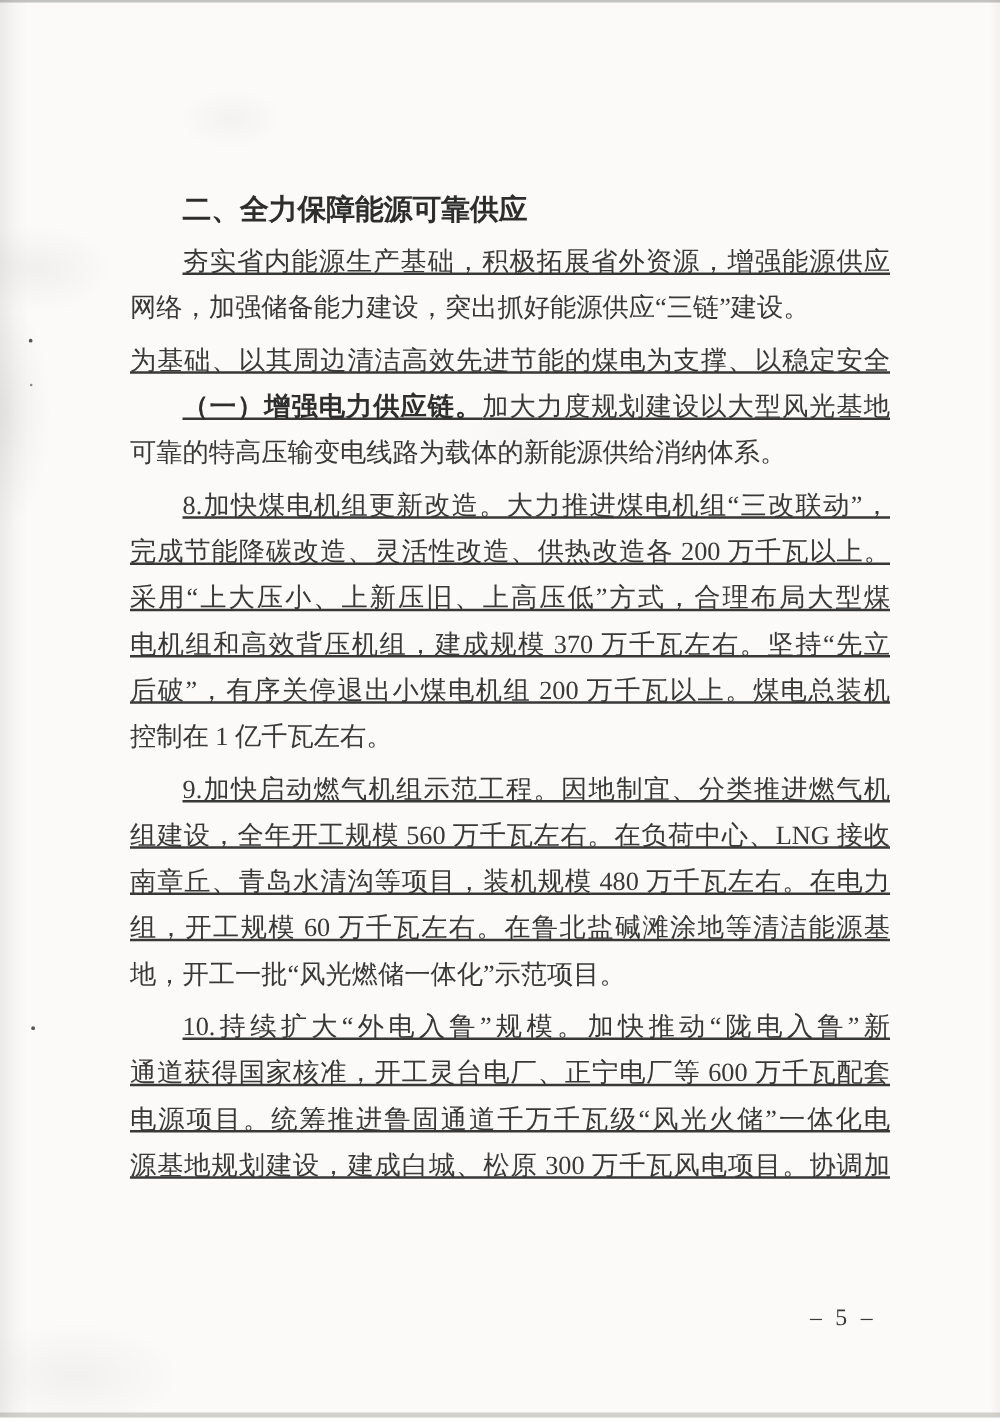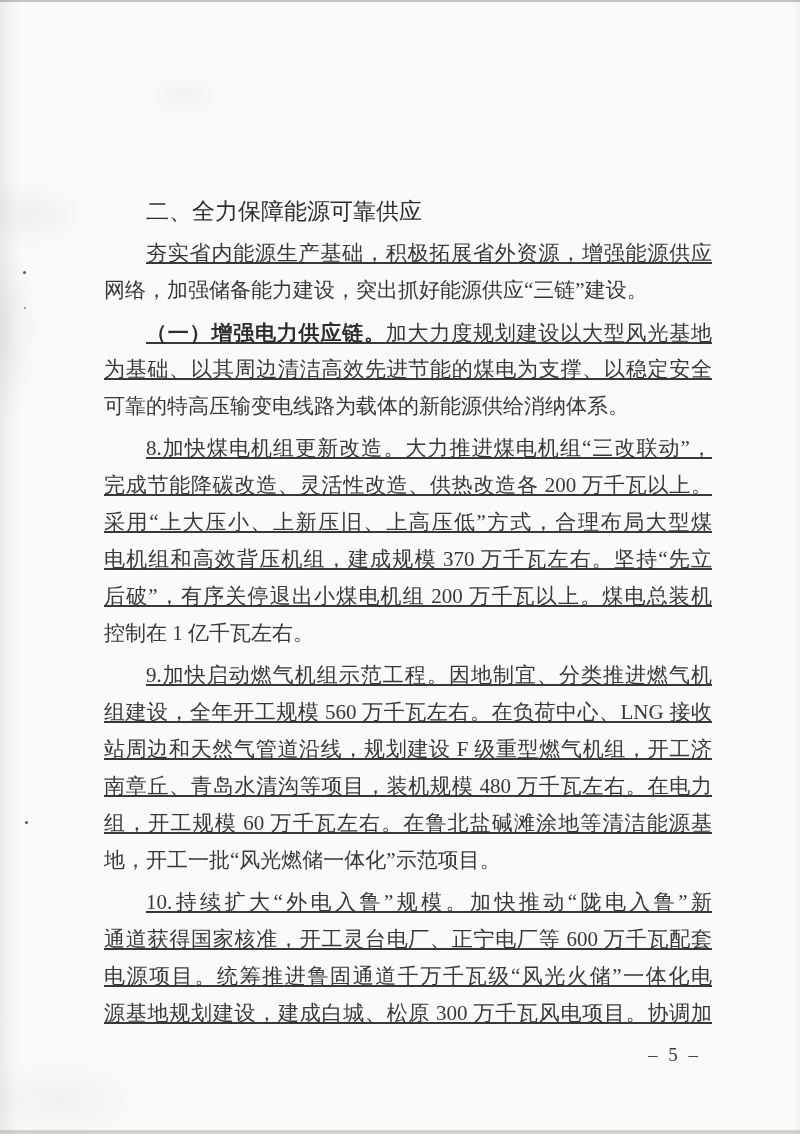--- a/index.html
+++ b/index.html
@@ -40,25 +40,24 @@
     line-height:37px;
     height:37px;
     text-align:justify;
     white-space:normal;
   }
   .line.full{text-align-last:justify;text-decoration:underline;}
   .line.end{text-align-last:left;}
   .line.indent{padding-left:42px;}
   .heading{
     font-family:"Liberation Sans", sans-serif;
-    font-weight:400;
+    font-weight:700;
     font-size:23px;
     color:#2d2d2d;
     margin-bottom:4px;
-    margin-top:44px;
   }
   .para{margin-top:5px;}
   .bold-lead{
     font-family:"Liberation Sans", sans-serif;
     font-weight:700;
     color:#2e2e2e;
   }
   .page-number{
     position:absolute;
     left:648px;top:1044px;
@@ -81,38 +80,37 @@
   <div class="content">
 
     <div class="line heading indent">二、全力保障能源可靠供应</div>
 
     <div class="para">
       <div class="line indent full">夯实省内能源生产基础，积极拓展省外资源，增强能源供应</div>
       <div class="line end">网络，加强储备能力建设，突出抓好能源供应“三链”建设。</div>
     </div>
 
     <div class="para">
+      <div class="line full">为基础、以其周边清洁高效先进节能的煤电为支撑、以稳定安全</div>
       <div class="line indent full"><span class="bold-lead">（一）增强电力供应链。</span><span>加大力度规划建设以大型风光基地</span></div>
-      <div class="line full">为基础、以其周边清洁高效先进节能的煤电为支撑、以稳定安全</div>
       <div class="line end">可靠的特高压输变电线路为载体的新能源供给消纳体系。</div>
     </div>
 
     <div class="para">
       <div class="line indent full">8.加快煤电机组更新改造。大力推进煤电机组“三改联动”，</div>
       <div class="line full">完成节能降碳改造、灵活性改造、供热改造各 200 万千瓦以上。</div>
       <div class="line full">采用“上大压小、上新压旧、上高压低”方式，合理布局大型煤</div>
       <div class="line full">电机组和高效背压机组，建成规模 370 万千瓦左右。坚持“先立</div>
       <div class="line full">后破”，有序关停退出小煤电机组 200 万千瓦以上。煤电总装机</div>
       <div class="line end">控制在 1 亿千瓦左右。</div>
     </div>
 
     <div class="para">
       <div class="line indent full">9.加快启动燃气机组示范工程。因地制宜、分类推进燃气机</div>
       <div class="line full">组建设，全年开工规模 560 万千瓦左右。在负荷中心、LNG 接收</div>
-      <div class="line full">站周边和天然气管道沿线，规划建设 F 级重型燃气机组，开工济</div>
       <div class="line full">南章丘、青岛水清沟等项目，装机规模 480 万千瓦左右。在电力</div>
       <div class="line full">组，开工规模 60 万千瓦左右。在鲁北盐碱滩涂地等清洁能源基</div>
       <div class="line end">地，开工一批“风光燃储一体化”示范项目。</div>
     </div>
 
     <div class="para">
       <div class="line indent full">10.持续扩大“外电入鲁”规模。加快推动“陇电入鲁”新</div>
       <div class="line full">通道获得国家核准，开工灵台电厂、正宁电厂等 600 万千瓦配套</div>
       <div class="line full">电源项目。统筹推进鲁固通道千万千瓦级“风光火储”一体化电</div>
       <div class="line full">源基地规划建设，建成白城、松原 300 万千瓦风电项目。协调加</div>

